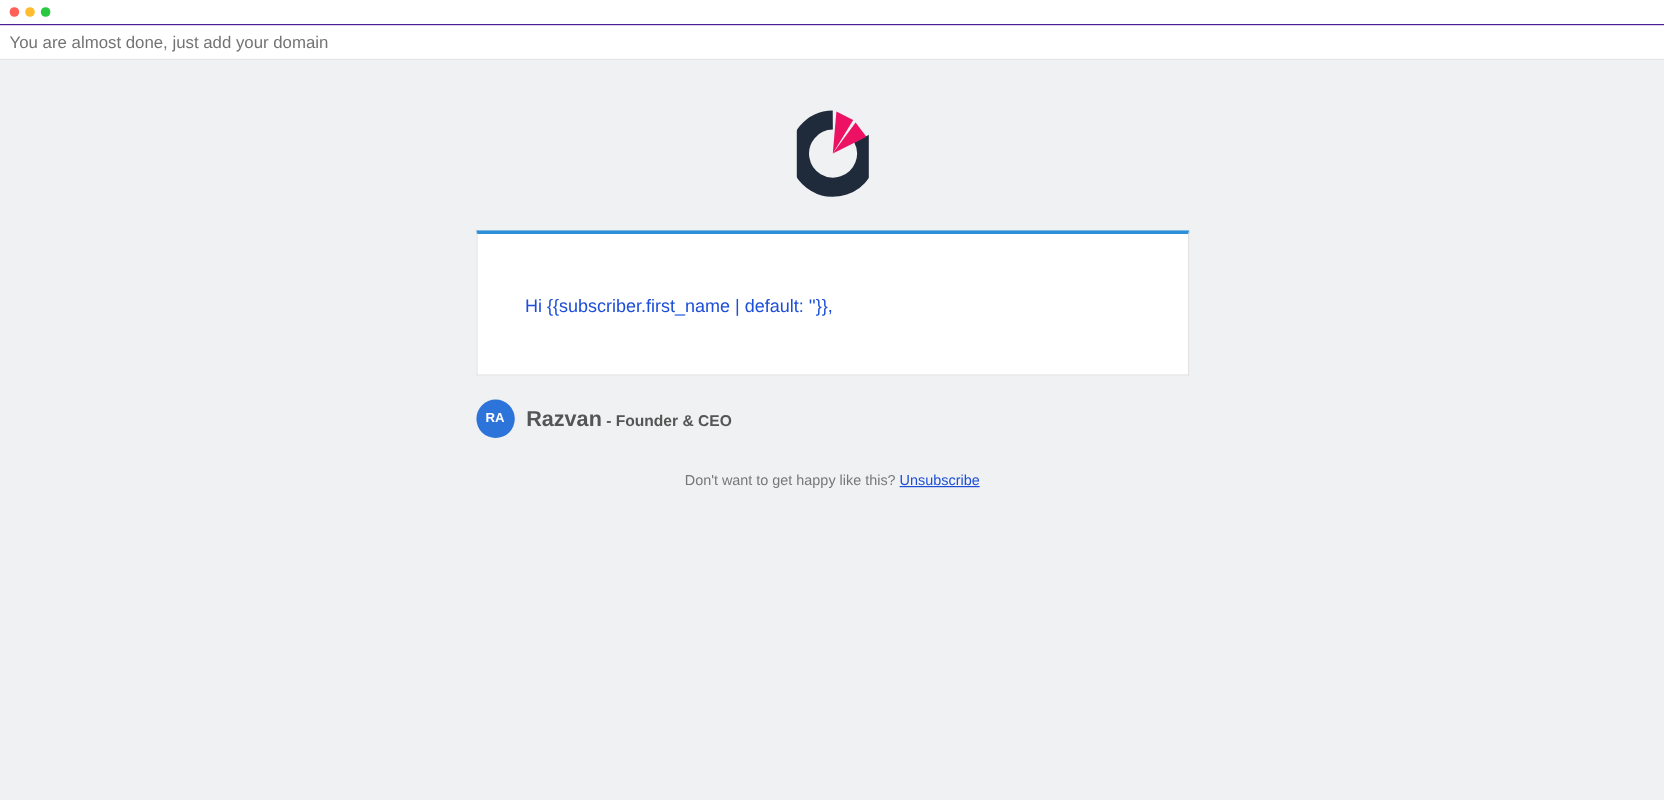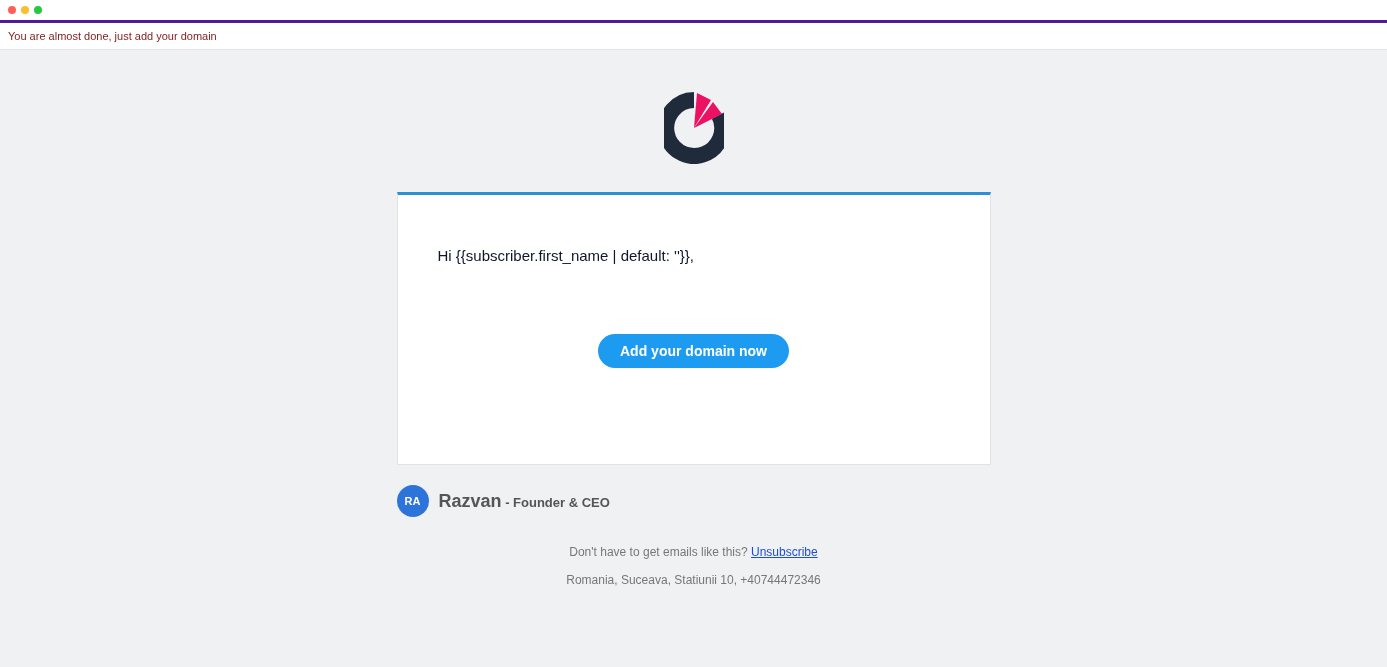--- a/index.html
+++ b/index.html
@@ -18,27 +18,27 @@
       background: #fff;
     }
     .traffic-light {
       width: 8px; height: 8px; border-radius: 50%;
     }
     .tl-red { background: #ff5f57; }
     .tl-yellow { background: #febc2e; }
     .tl-green { background: #28c840; }
     .subject-bar {
       height: 30px;
-      border-top: 3px solid #4c1d95;
+      border-top: 1px solid #4c1d95;
       border-bottom: 1px solid #e5e5e5;
       display: flex;
       align-items: center;
       padding-left: 8px;
-      font-size: 11px;
-      color: #7f1d1d;
+      font-size: 14px;
+      color: #737373;
       background: #fff;
     }
     .canvas {
       background: #f0f1f2;
       min-height: 617px;
       padding-top: 40px;
       padding-bottom: 30px;
     }
     .logo-wrap {
       display: flex;
@@ -48,21 +48,21 @@
     .card {
       width: 594px;
       margin: 0 auto;
       background: #fff;
       border: 1px solid #e2e2e2;
       border-top: 3px solid #2d8fd8;
       padding: 52px 40px 34px 40px;
     }
     .greeting {
       font-size: 15px;
-      color: #0f172a;
+      color: #1d4ed8;
       margin-bottom: 14px;
     }
     .intro {
       font-size: 15px;
       color: #333;
       line-height: 1.35;
     }
     .intro b { font-weight: 700; }
     .cta-wrap {
       text-align: center;
@@ -133,32 +133,28 @@
   <div class="logo-wrap">
     <svg width="60" height="74" viewBox="0 0 60 74">
       <path d="M30 10 A28 28 0 1 0 55 25" fill="none" stroke="#1f2a3a" stroke-width="16" stroke-linecap="butt"></path>
       <path d="M30 38 L33 3 L47 10 Z" fill="#ec1163"></path>
       <path d="M30 38 L49 12 L58 24 Z" fill="#ec1163"></path>
     </svg>
   </div>
 
   <div class="card">
     <p class="greeting">Hi {{subscriber.first_name | default: ''}},</p>
-    <div class="cta-wrap">
-      <button class="cta-btn">Add your domain now</button>
-    </div>
   </div>
 
   <div class="sender-row">
     <div class="avatar">RA</div>
     <div>
       <span class="sender-name">Razvan</span><span class="sender-role"> - </span><span class="sender-role">Founder &amp; CEO</span>
     </div>
   </div>
 
   <div class="footer">
     <div class="line1">
-      <span>Don't have to get emails like this? </span><span class="unsub">Unsubscribe</span>
+      <span>Don't want to get happy like this? </span><span class="unsub">Unsubscribe</span>
     </div>
-    <div>Romania, Suceava, Statiunii 10, +40744472346</div>
   </div>
 
 </div>
 
 </body></html>

